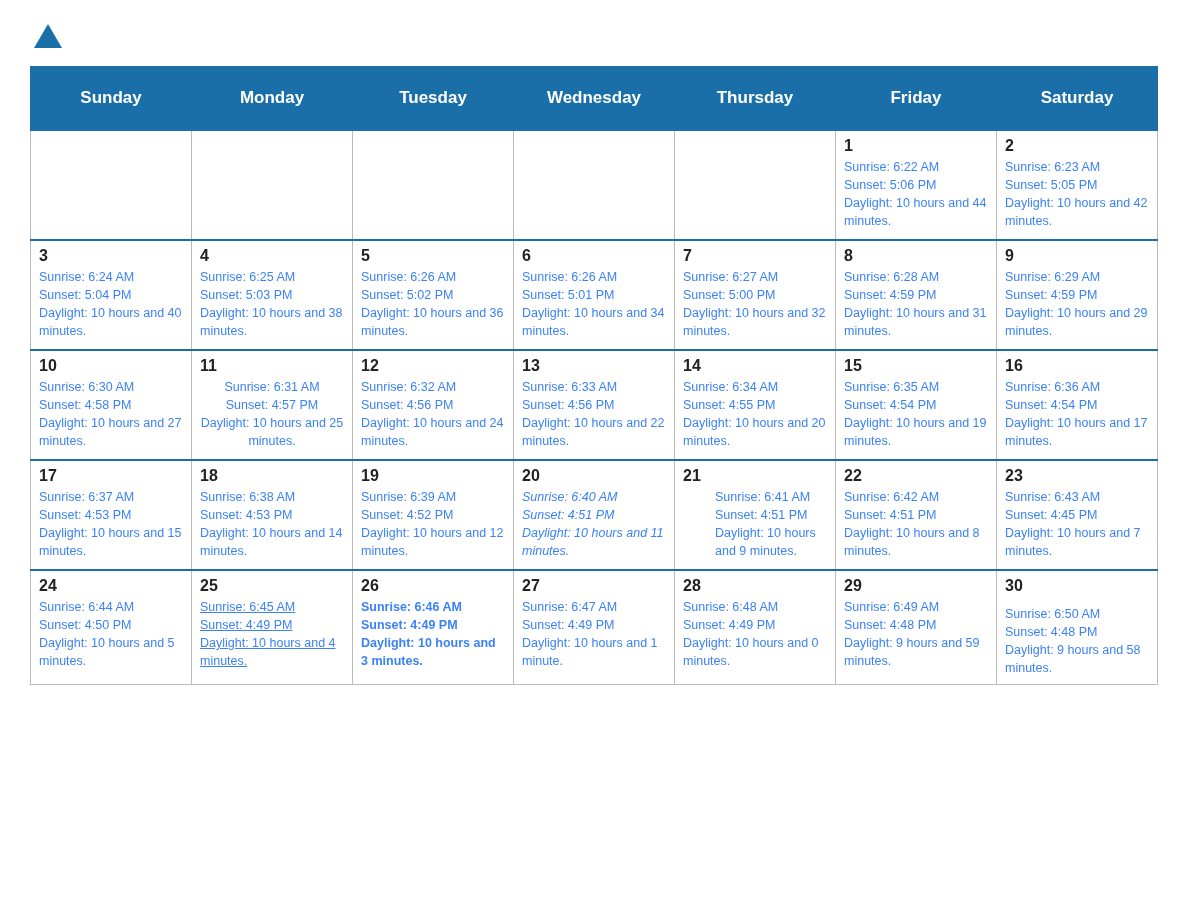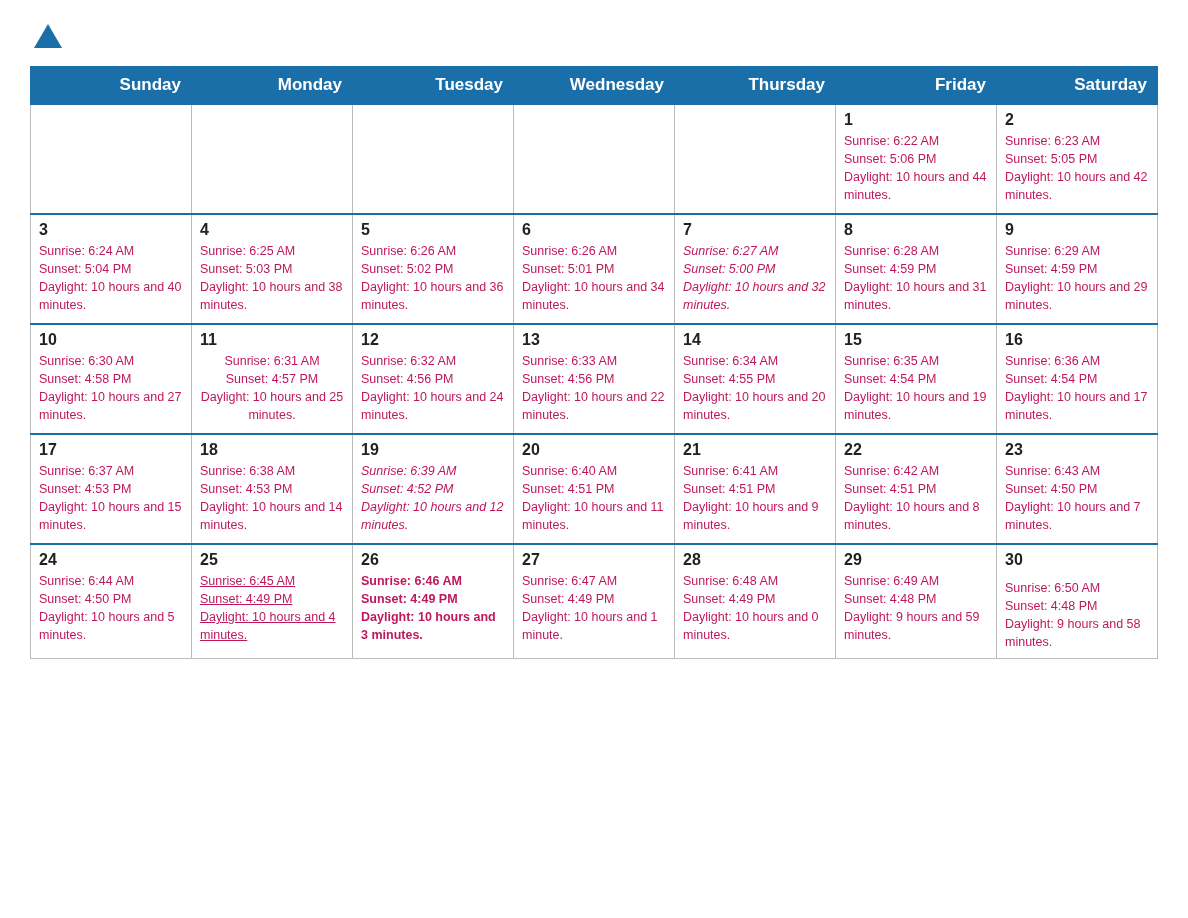--- a/index.html
+++ b/index.html
@@ -64,22 +64,22 @@
     .calendar-table {
       width: 100%;
       border-collapse: collapse;
       border: 1px solid #999;
     }
     .calendar-table th {
       background: #1a6fa8;
       color: #fff;
       font-size: 17px;
       font-weight: bold;
-      padding: 8px 10px;
-      text-align: right;
+      padding: 21px 10px;
+      text-align: center;
       border: 1px solid #1a6fa8;
     }
     .calendar-table td {
       vertical-align: top;
       border: 1px solid #bbb;
       padding: 6px 8px;
       width: calc(100% / 7);
       min-height: 110px;
       background: #fff;
     }
@@ -88,21 +88,21 @@
     }
     .day-number {
       font-size: 16px;
       font-weight: bold;
       color: #222;
       display: block;
       margin-bottom: 3px;
     }
     .day-info {
       font-size: 12.5px;
-      color: #be185d;
+      color: #3b82f6;
       line-height: 1.45;
     }
     .empty-cell {
       background: #f9f9f9;
     }
     .week-row td {
       border-top: 2px solid #1a6fa8;
     }
   </style>
 </head>
@@ -174,21 +174,21 @@
 Daylight: 10 hours and 36 minutes.</div>
         </td>
         <td>
           <span class="day-number">6</span>
           <div class="day-info" style="white-space: pre-line;">Sunrise: 6:26 AM
 Sunset: 5:01 PM
 Daylight: 10 hours and 34 minutes.</div>
         </td>
         <td>
           <span class="day-number">7</span>
-          <div class="day-info" style="white-space: pre-line; font-style: italic;">Sunrise: 6:27 AM
+          <div class="day-info" style="white-space: pre-line;">Sunrise: 6:27 AM
 Sunset: 5:00 PM
 Daylight: 10 hours and 32 minutes.</div>
         </td>
         <td>
           <span class="day-number">8</span>
           <div class="day-info" style="white-space: pre-line;">Sunrise: 6:28 AM
 Sunset: 4:59 PM
 Daylight: 10 hours and 31 minutes.</div>
         </td>
         <td>
@@ -250,46 +250,46 @@
 Daylight: 10 hours and 15 minutes.</div>
         </td>
         <td>
           <span class="day-number">18</span>
           <div class="day-info" style="white-space: pre-line;">Sunrise: 6:38 AM
 Sunset: 4:53 PM
 Daylight: 10 hours and 14 minutes.</div>
         </td>
         <td>
           <span class="day-number">19</span>
-          <div class="day-info" style="white-space: pre-line; font-style: italic;">Sunrise: 6:39 AM
+          <div class="day-info" style="white-space: pre-line;">Sunrise: 6:39 AM
 Sunset: 4:52 PM
 Daylight: 10 hours and 12 minutes.</div>
         </td>
         <td>
           <span class="day-number">20</span>
-          <div class="day-info" style="white-space: pre-line;">Sunrise: 6:40 AM
+          <div class="day-info" style="white-space: pre-line; font-style: italic;">Sunrise: 6:40 AM
 Sunset: 4:51 PM
 Daylight: 10 hours and 11 minutes.</div>
         </td>
         <td>
           <span class="day-number">21</span>
-          <div class="day-info" style="white-space: pre-line;">Sunrise: 6:41 AM
+          <div class="day-info" style="white-space: pre-line; margin-left: 32px;">Sunrise: 6:41 AM
 Sunset: 4:51 PM
 Daylight: 10 hours and 9 minutes.</div>
         </td>
         <td>
           <span class="day-number">22</span>
           <div class="day-info" style="white-space: pre-line;">Sunrise: 6:42 AM
 Sunset: 4:51 PM
 Daylight: 10 hours and 8 minutes.</div>
         </td>
         <td>
           <span class="day-number">23</span>
           <div class="day-info" style="white-space: pre-line;">Sunrise: 6:43 AM
-Sunset: 4:50 PM
+Sunset: 4:45 PM
 Daylight: 10 hours and 7 minutes.</div>
         </td>
       </tr>
       <tr class="week-row">
         <td>
           <span class="day-number">24</span>
           <div class="day-info" style="white-space: pre-line;">Sunrise: 6:44 AM
 Sunset: 4:50 PM
 Daylight: 10 hours and 5 minutes.</div>
         </td>

